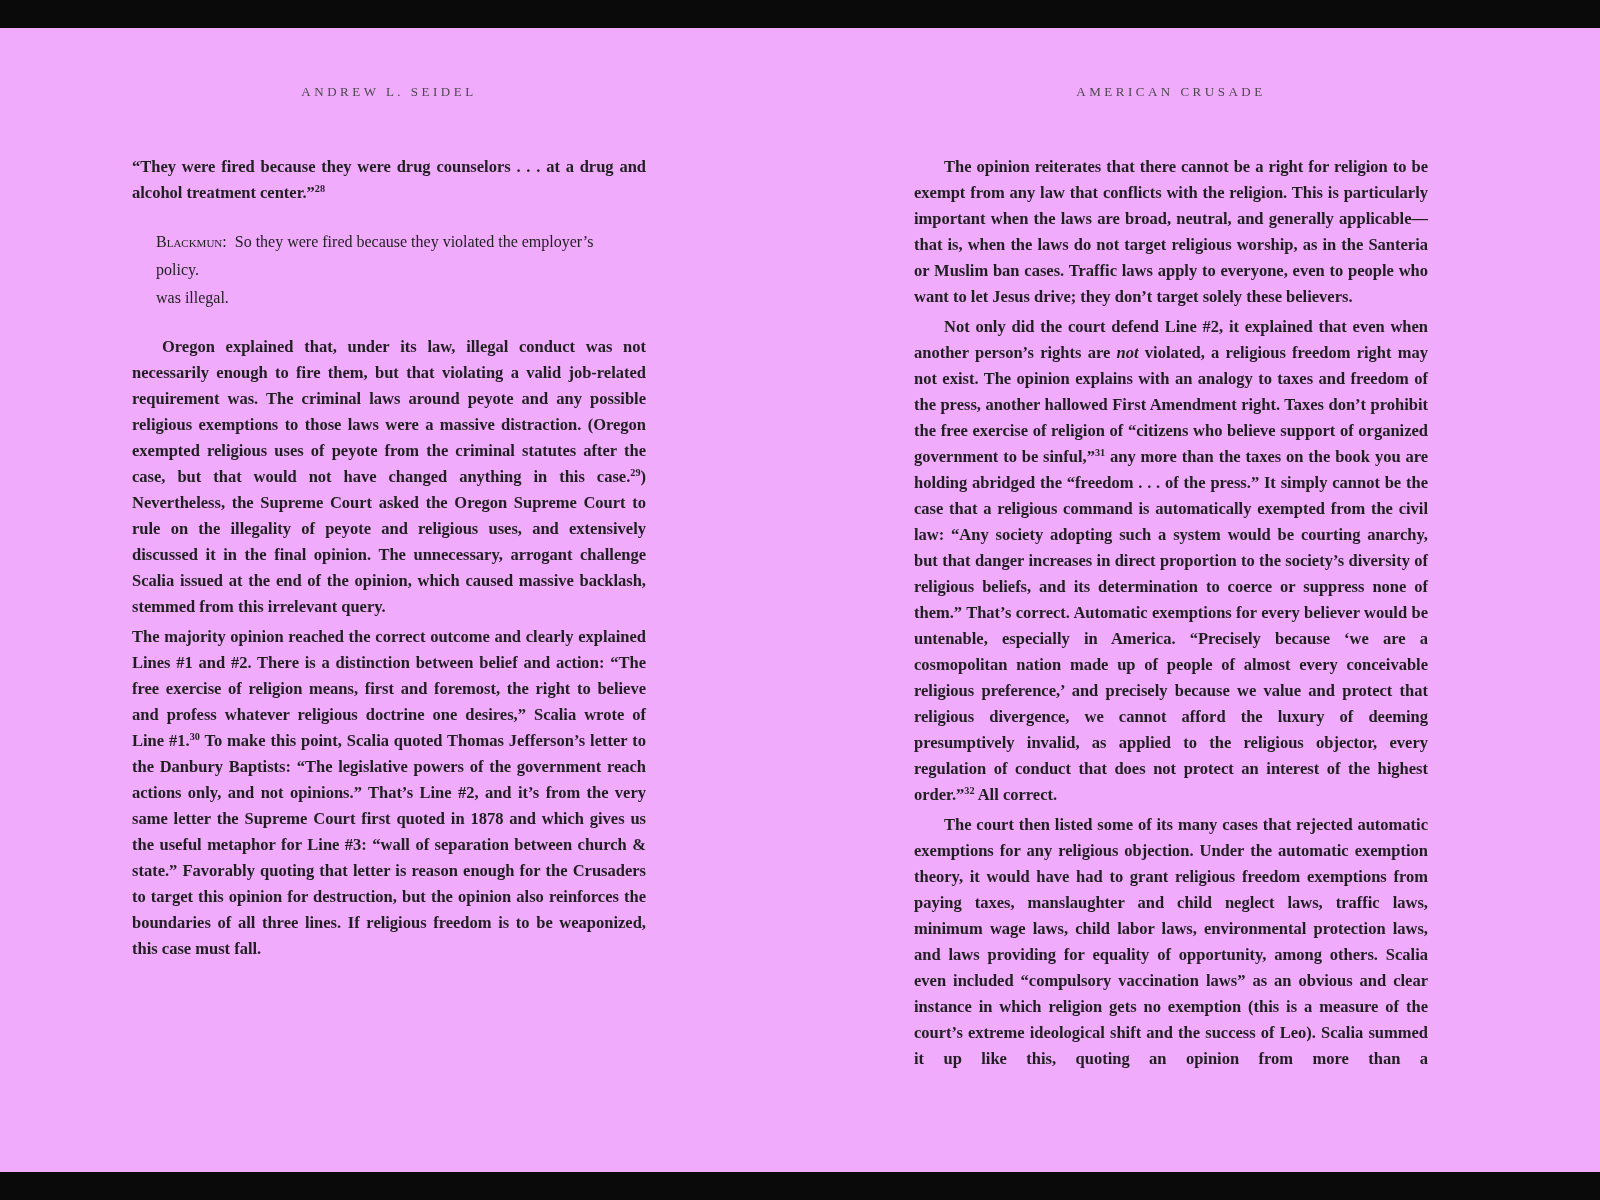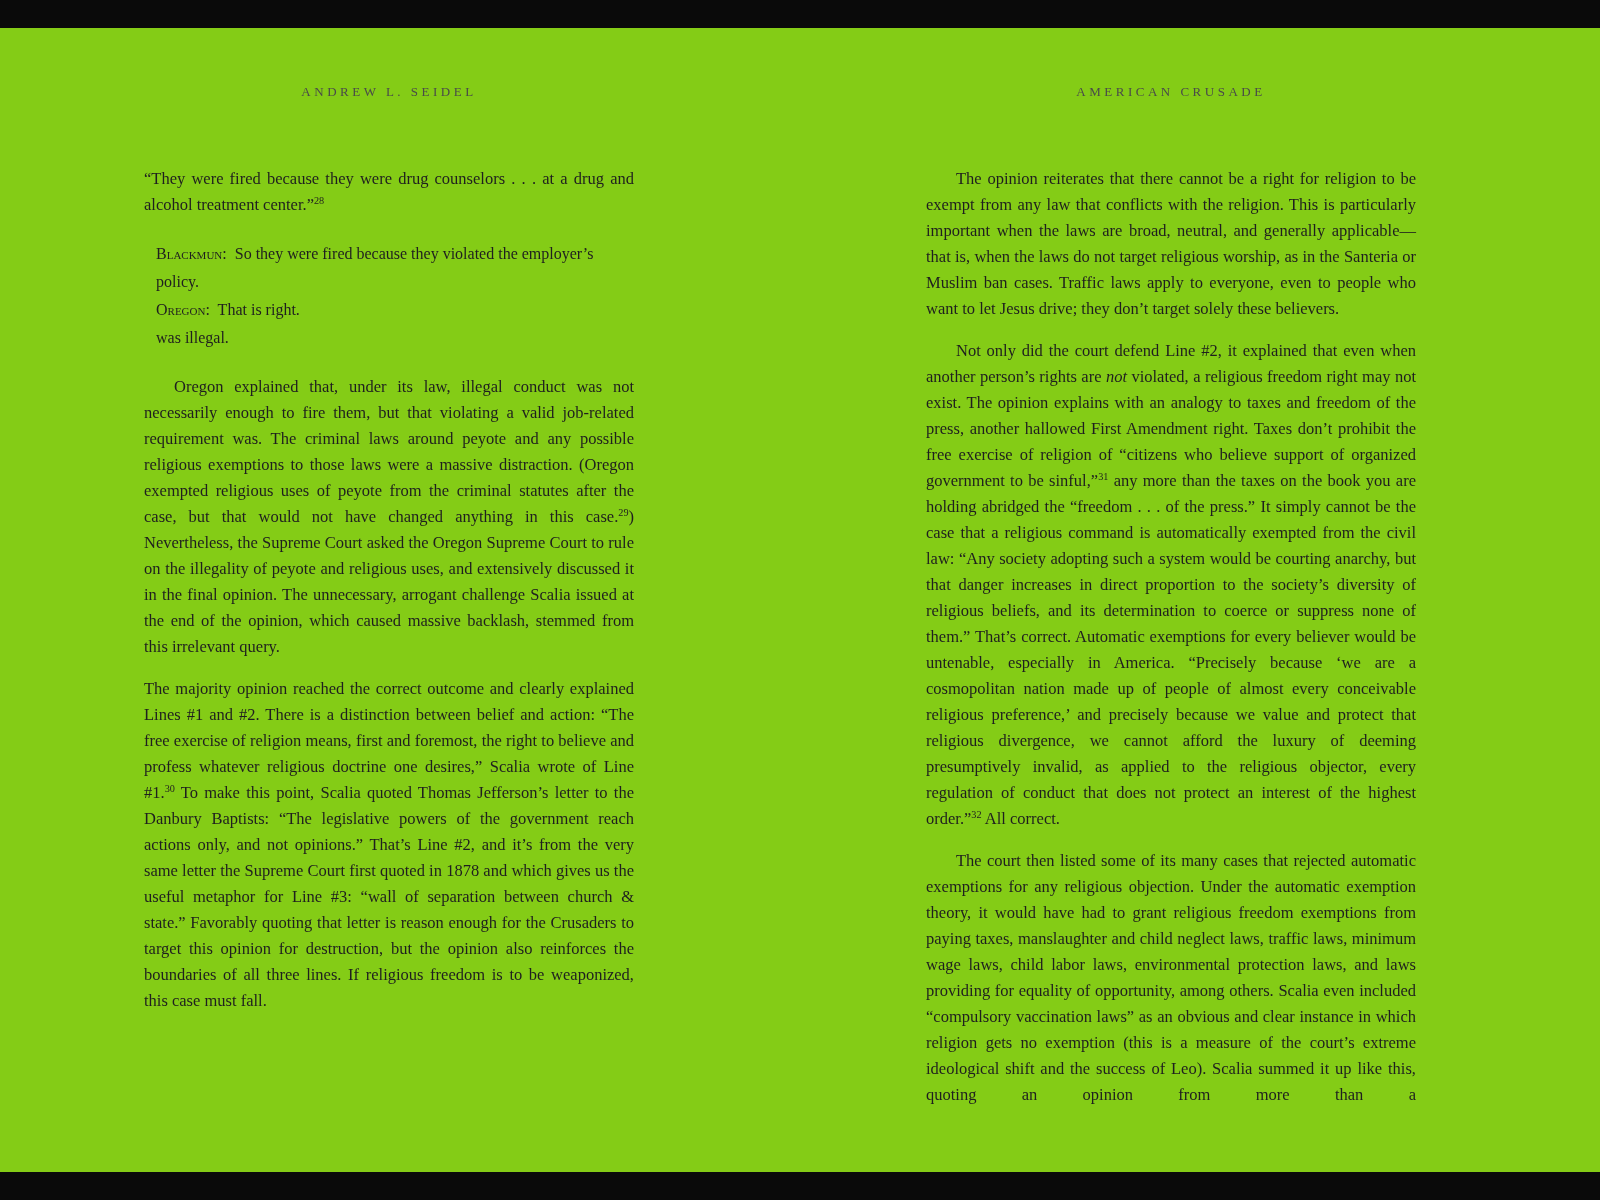--- a/index.html
+++ b/index.html
@@ -4,21 +4,21 @@
 <style>
   html, body {
     margin: 0;
     padding: 0;
     background: #ffffff;
   }
   #spread {
     position: relative;
     width: 1600px;
     height: 1200px;
-    background: #84cc16;
+    background: #f0abfc;
     overflow: hidden;
     font-family: "Liberation Serif", "DejaVu Serif", serif;
   }
   .letterbox {
     position: absolute;
     left: 0;
     width: 1600px;
     height: 28px;
     background: #0a0a0a;
   }
@@ -51,22 +51,23 @@
     top: 122px;
     left: 0;
     width: 100%;
     color: #1f1f1f;
     font-size: 16.5px;
     line-height: 26px;
     text-align: justify;
     text-justify: inter-word;
   }
   .text-block p.body-paragraph {
-    margin: 16px;
+    margin: 4px;
     padding: 0;
+    font-weight: bold;
   }
   .body-paragraph.indent { text-indent: 30px; }
   .body-paragraph.continues::after {
     content: "";
     display: inline-block;
     width: 100%;
     height: 0;
   }
   sup {
     font-size: 0.62em;
@@ -113,21 +114,20 @@
   <div class="letterbox top"></div>
   <div class="letterbox bottom"></div>
 
   <div class="page left">
     <div class="running-header">ANDREW L. SEIDEL</div>
     <div class="text-block">
         <p class="body-paragraph">“They were fired because they were drug counselors . . . at a drug and alcohol treatment center.”<sup>28</sup></p>
         <div class="dialogue">
           <div class="dialogue-line"><span class="sc">Blackmun</span>:&nbsp; So they were fired because they violated the employer’s</div>
           <div class="dialogue-line">policy.</div>
-          <div class="dialogue-line"><span class="sc">Oregon</span>:&nbsp; That is right.</div>
           <div class="dialogue-line">was illegal.</div>
         </div>
         <p class="body-paragraph indent">Oregon explained that, under its law, illegal conduct was not necessarily enough to fire them, but that violating a valid job-related requirement was. The criminal laws around peyote and any possible religious exemptions to those laws were a massive distraction. (Oregon exempted religious uses of peyote from the criminal statutes after the case, but that would not have changed anything in this case.<sup>29</sup>) Nevertheless, the Supreme Court asked the Oregon Supreme Court to rule on the illegality of peyote and religious uses, and extensively discussed it in the final opinion. The unnecessary, arrogant challenge Scalia issued at the end of the opinion, which caused massive backlash, stemmed from this irrelevant query.</p>
         <p class="body-paragraph">The majority opinion reached the correct outcome and clearly explained Lines #1 and #2. There is a distinction between belief and action: “The free exercise of religion means, first and foremost, the right to believe and profess whatever religious doctrine one desires,” Scalia wrote of Line #1.<sup>30</sup> To make this point, Scalia quoted Thomas Jefferson’s letter to the Danbury Baptists: “The legislative powers of the government reach actions only, and not opinions.” That’s Line #2, and it’s from the very same letter the Supreme Court first quoted in 1878 and which gives us the useful metaphor for Line #3: “wall of separation between church &amp; state.” Favorably quoting that letter is reason enough for the Crusaders to target this opinion for destruction, but the opinion also reinforces the boundaries of all three lines. If religious freedom is to be weaponized, this case must fall.</p>
       </div>
     <div class="folio">118</div>
   </div>
 
   <div class="page right">
     <div class="running-header">AMERICAN CRUSADE</div>

